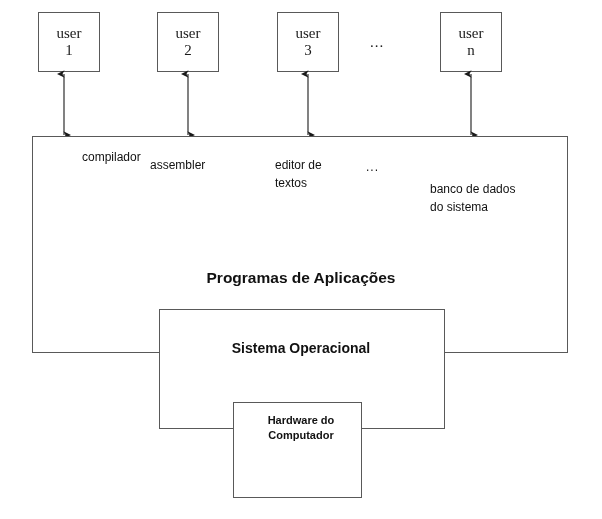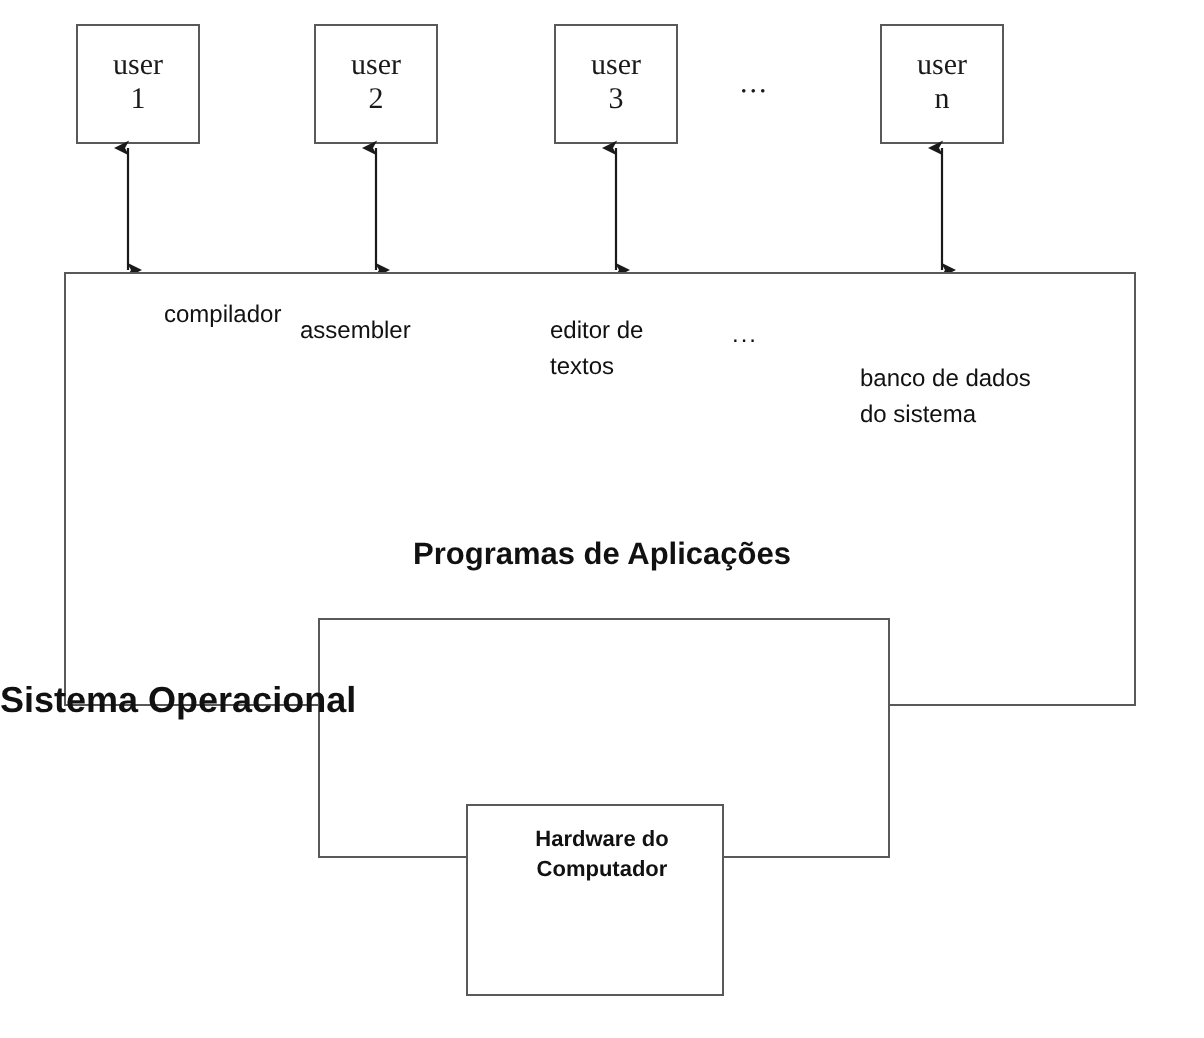--- a/index.html
+++ b/index.html
@@ -93,24 +93,24 @@
     text-align: center;
     font-family: "Liberation Sans", sans-serif;
     font-weight: bold;
     font-size: 15.5px;
     color: #111111;
     z-index: 2;
   }
   .title-os {
     position: absolute;
     width: 100%;
-    text-align: left;
+    text-align: center;
     font-family: "Liberation Sans", sans-serif;
     font-weight: bold;
-    font-size: 18px;
+    font-size: 14px;
     color: #111111;
     z-index: 3;
   }
   .title-hw {
     position: absolute;
     width: 100%;
     text-align: center;
     font-family: "Liberation Sans", sans-serif;
     font-weight: bold;
     font-size: 11px;

